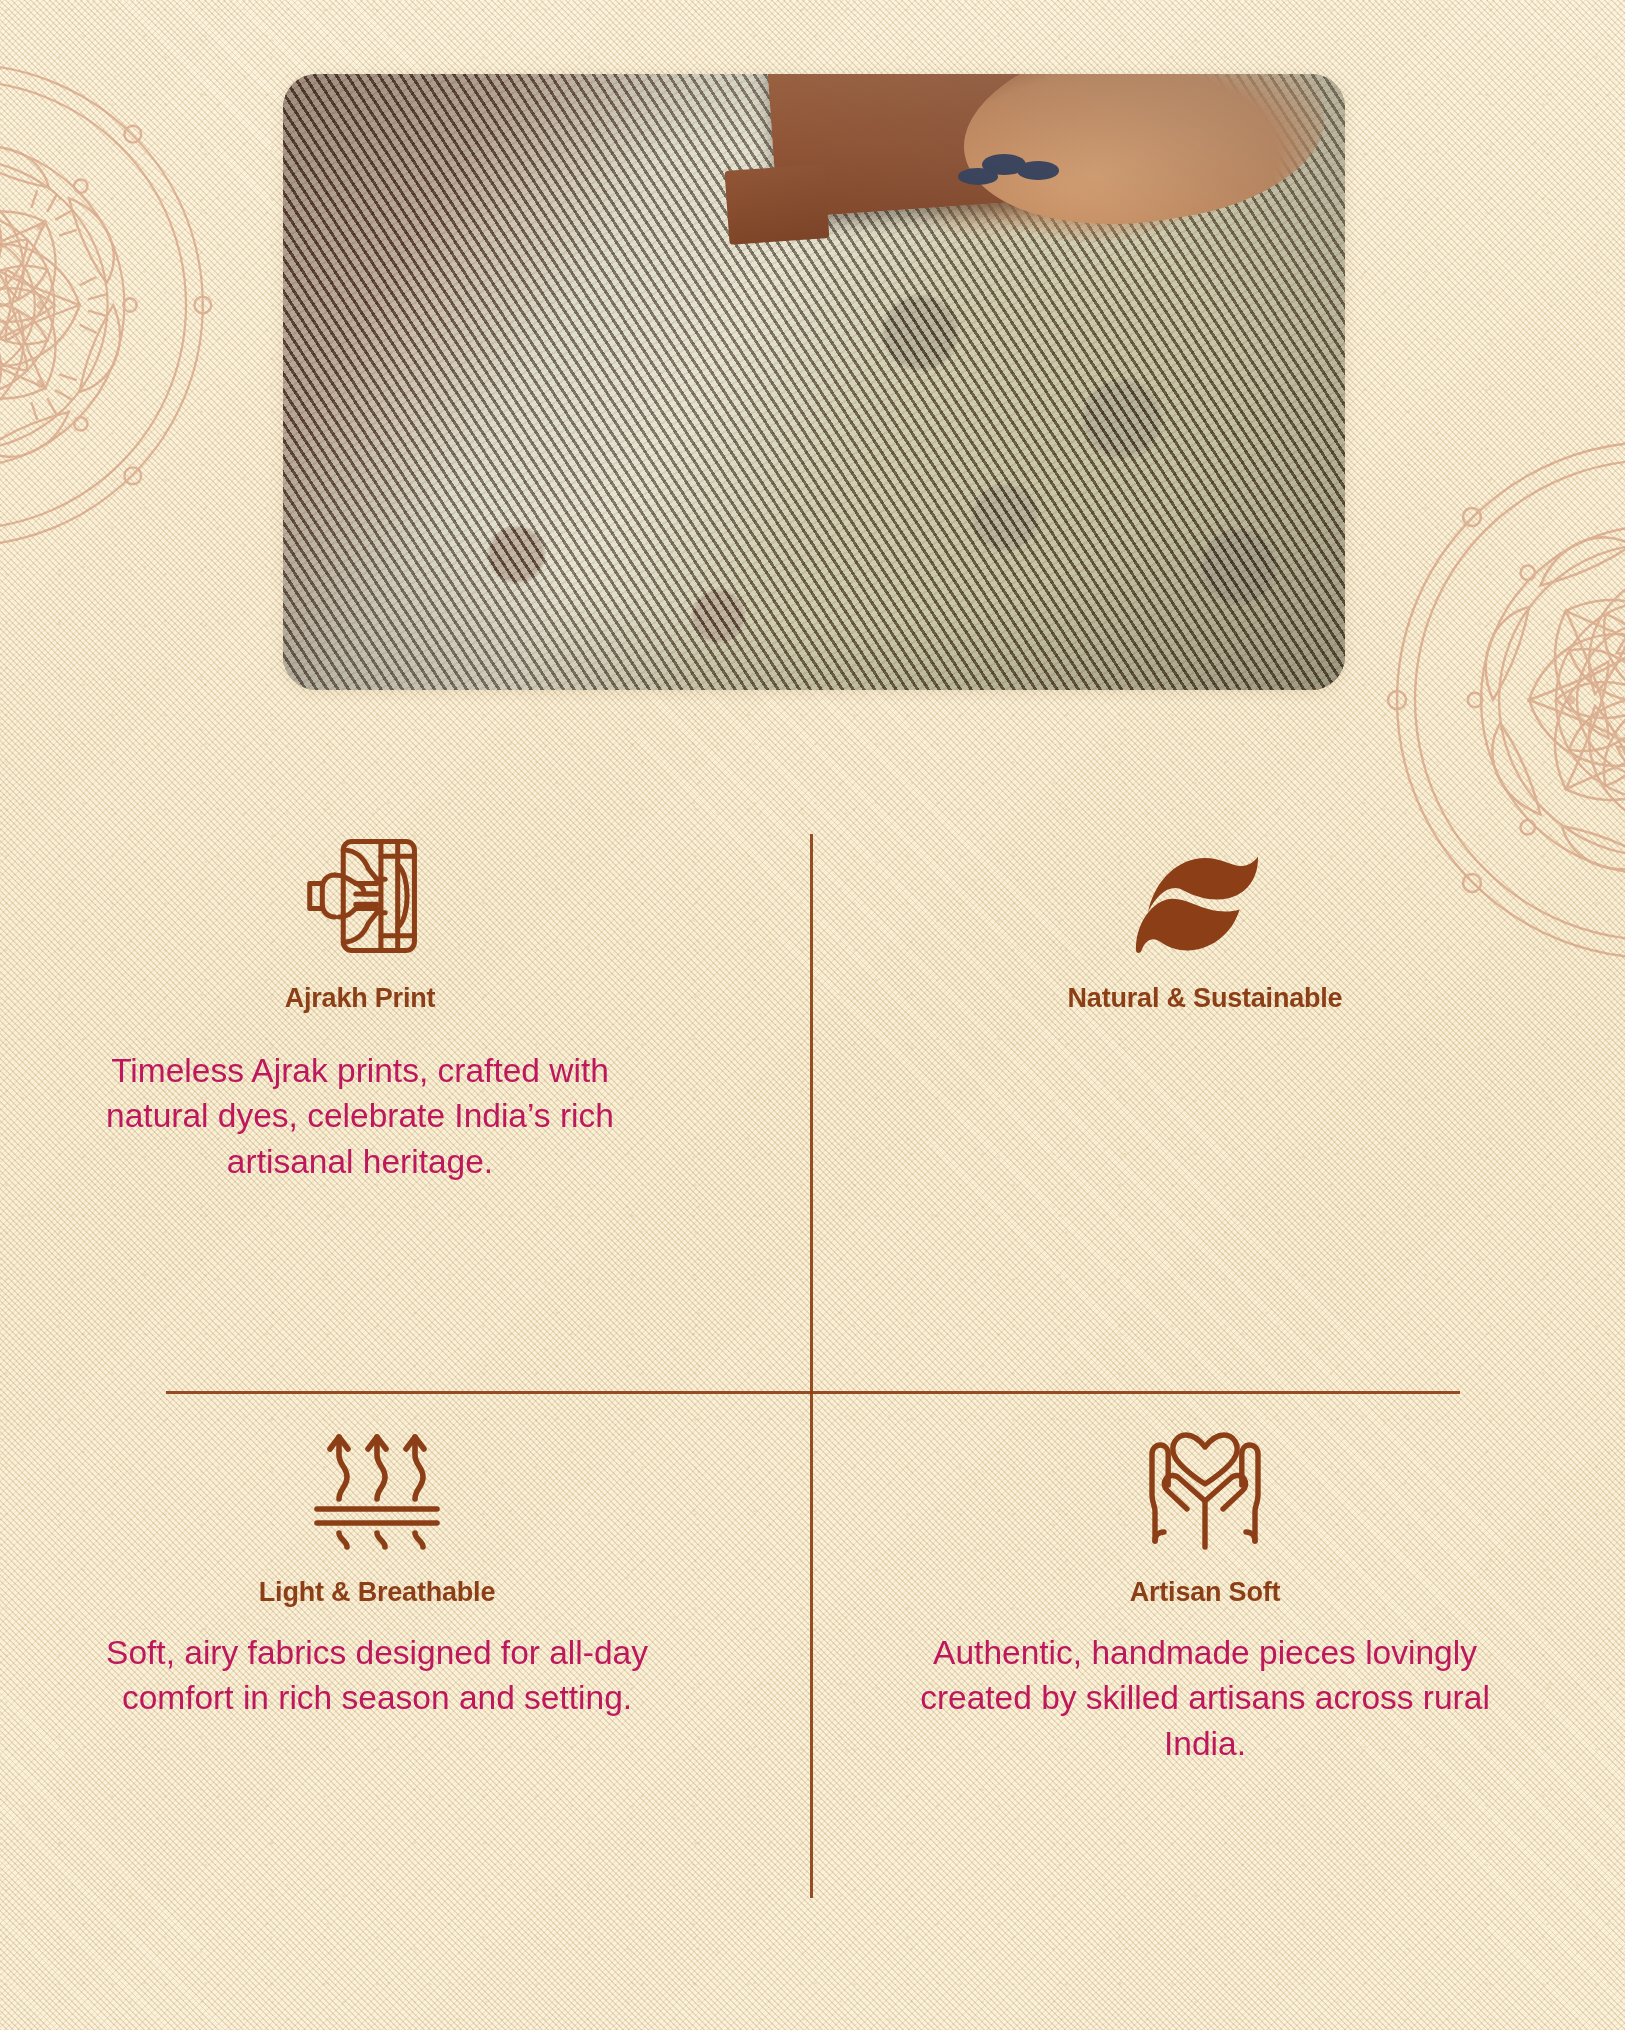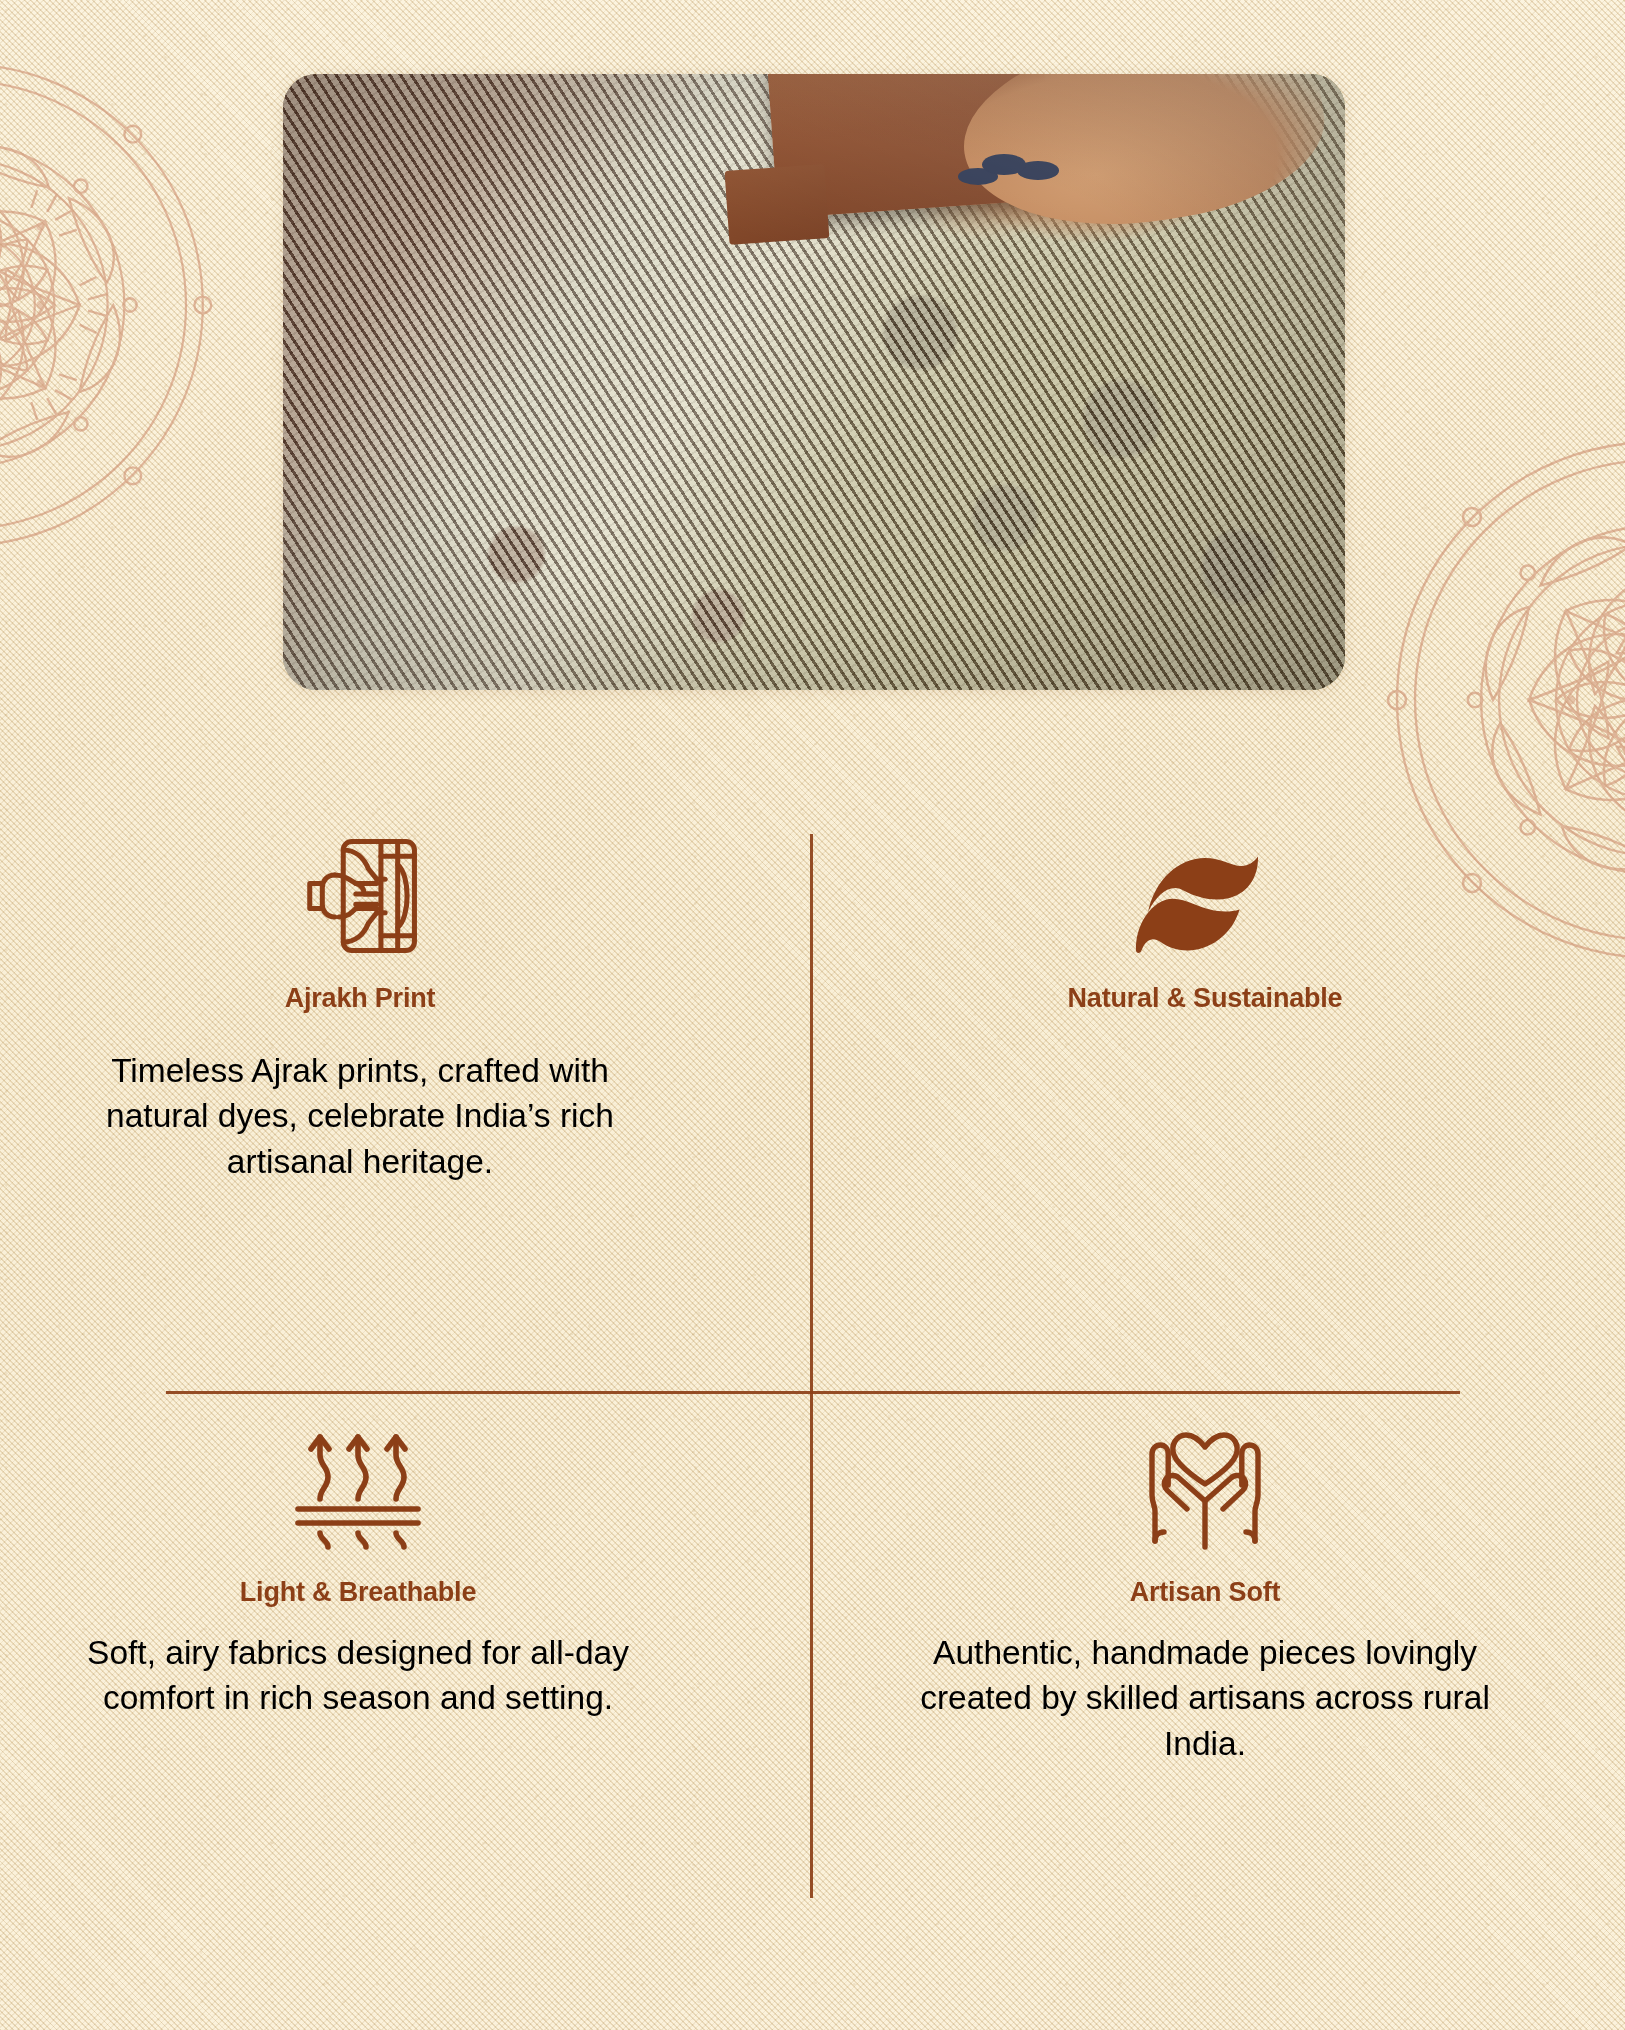--- a/index.html
+++ b/index.html
@@ -203,21 +203,21 @@
     position: absolute;
     width: 620px;
     display: flex;
     flex-direction: column;
     align-items: center;
     text-align: center;
     pointer-events: auto;
   }
   .cell-tl { left: 50px;  top: 826px; }
   .cell-tr { left: 895px; top: 826px; }
-  .cell-bl { left: 48px;  top: 1420px; border-radius: 12px; }
+  .cell-bl { left: 67px;  top: 1420px; border-radius: 12px; }
   .cell-br { left: 895px; top: 1420px; }
 
   .icon-box {
     height: 140px;
     display: flex;
     align-items: center;
     justify-content: center;
     margin-bottom: 18px;
   }
   .icon-box svg { display: block; }
@@ -228,21 +228,21 @@
     font-weight: 700;
     letter-spacing: -0.2px;
     line-height: 1.1;
     margin: 0 0 34px 0;
     white-space: nowrap;
   }
   .cell-bl .feature-title,
   .cell-br .feature-title { margin-bottom: 22px; }
 
   .feature-desc {
-    color: #000000;
+    color: #be185d;
     font-size: 33.5px;
     line-height: 1.36;
     margin: 0;
     max-width: 600px;
     font-weight: 400;
   }
 </style>
 </head>
 <body>
 

